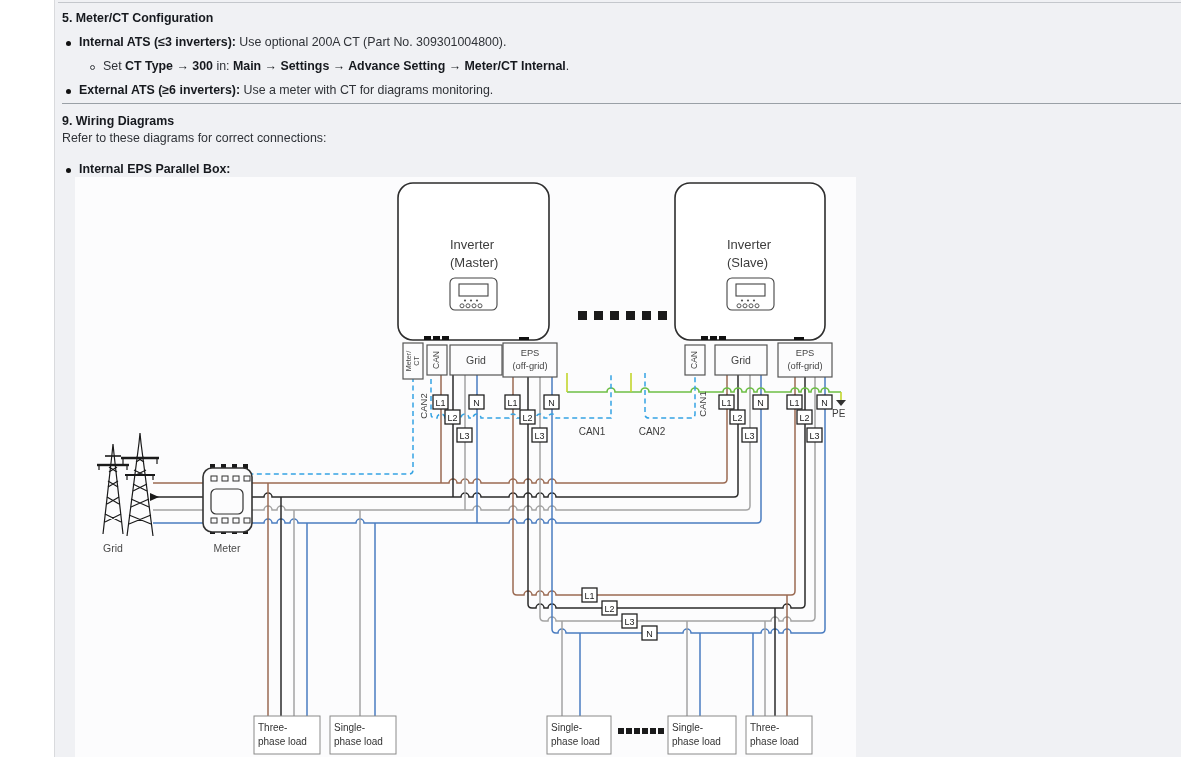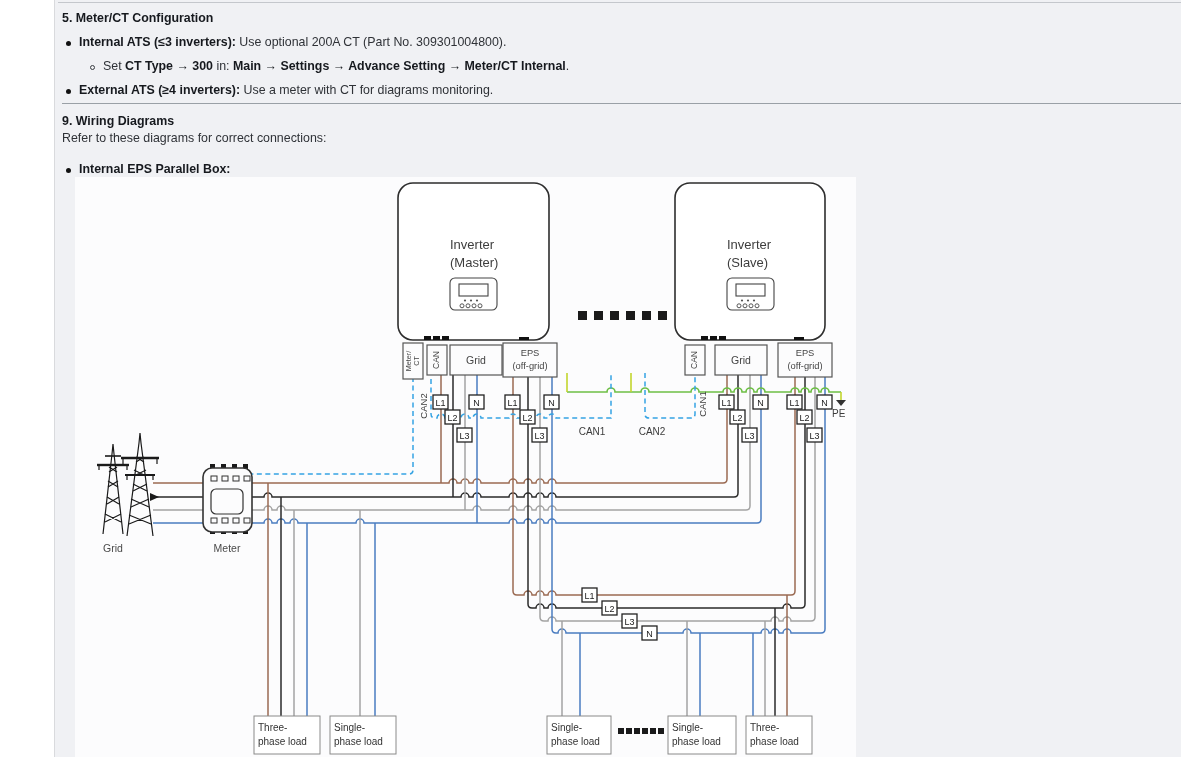--- a/index.html
+++ b/index.html
@@ -30,21 +30,21 @@
 
 <div class="doc-line heading" style="top:11px">5. Meter/CT Configuration</div>
 
 <div class="bullet-dot" style="top:41px"></div>
 <div class="doc-line b-text" style="top:35px"><b>Internal ATS (≤3 inverters):</b><span> Use optional 200A CT (Part No. 309301004800).</span></div>
 
 <div class="bullet-circle" style="top:65px"></div>
 <div class="doc-line sb-text" style="top:59px"><span>Set </span><b>CT Type → 300</b><span> in: </span><b>Main → Settings → Advance Setting → Meter/CT Internal</b><span>.</span></div>
 
 <div class="bullet-dot" style="top:89px"></div>
-<div class="doc-line b-text" style="top:83px"><b>External ATS (≥4 inverters):</b><span> Use a meter with CT for diagrams monitoring.</span></div>
+<div class="doc-line b-text" style="top:83px"><b>External ATS (≥6 inverters):</b><span> Use a meter with CT for diagrams monitoring.</span></div>
 
 <div class="hr"></div>
 
 <div class="doc-line heading" style="top:114px">9. Wiring Diagrams</div>
 <div class="doc-line" style="top:131px">Refer to these diagrams for correct connections:</div>
 <div class="bullet-dot" style="top:168px"></div>
 <div class="doc-line b-text heading" style="top:162px">Internal EPS Parallel Box:</div>
 
 <div class="diagram-wrap">
 <svg width="781" height="580" viewBox="0 0 781 580">

